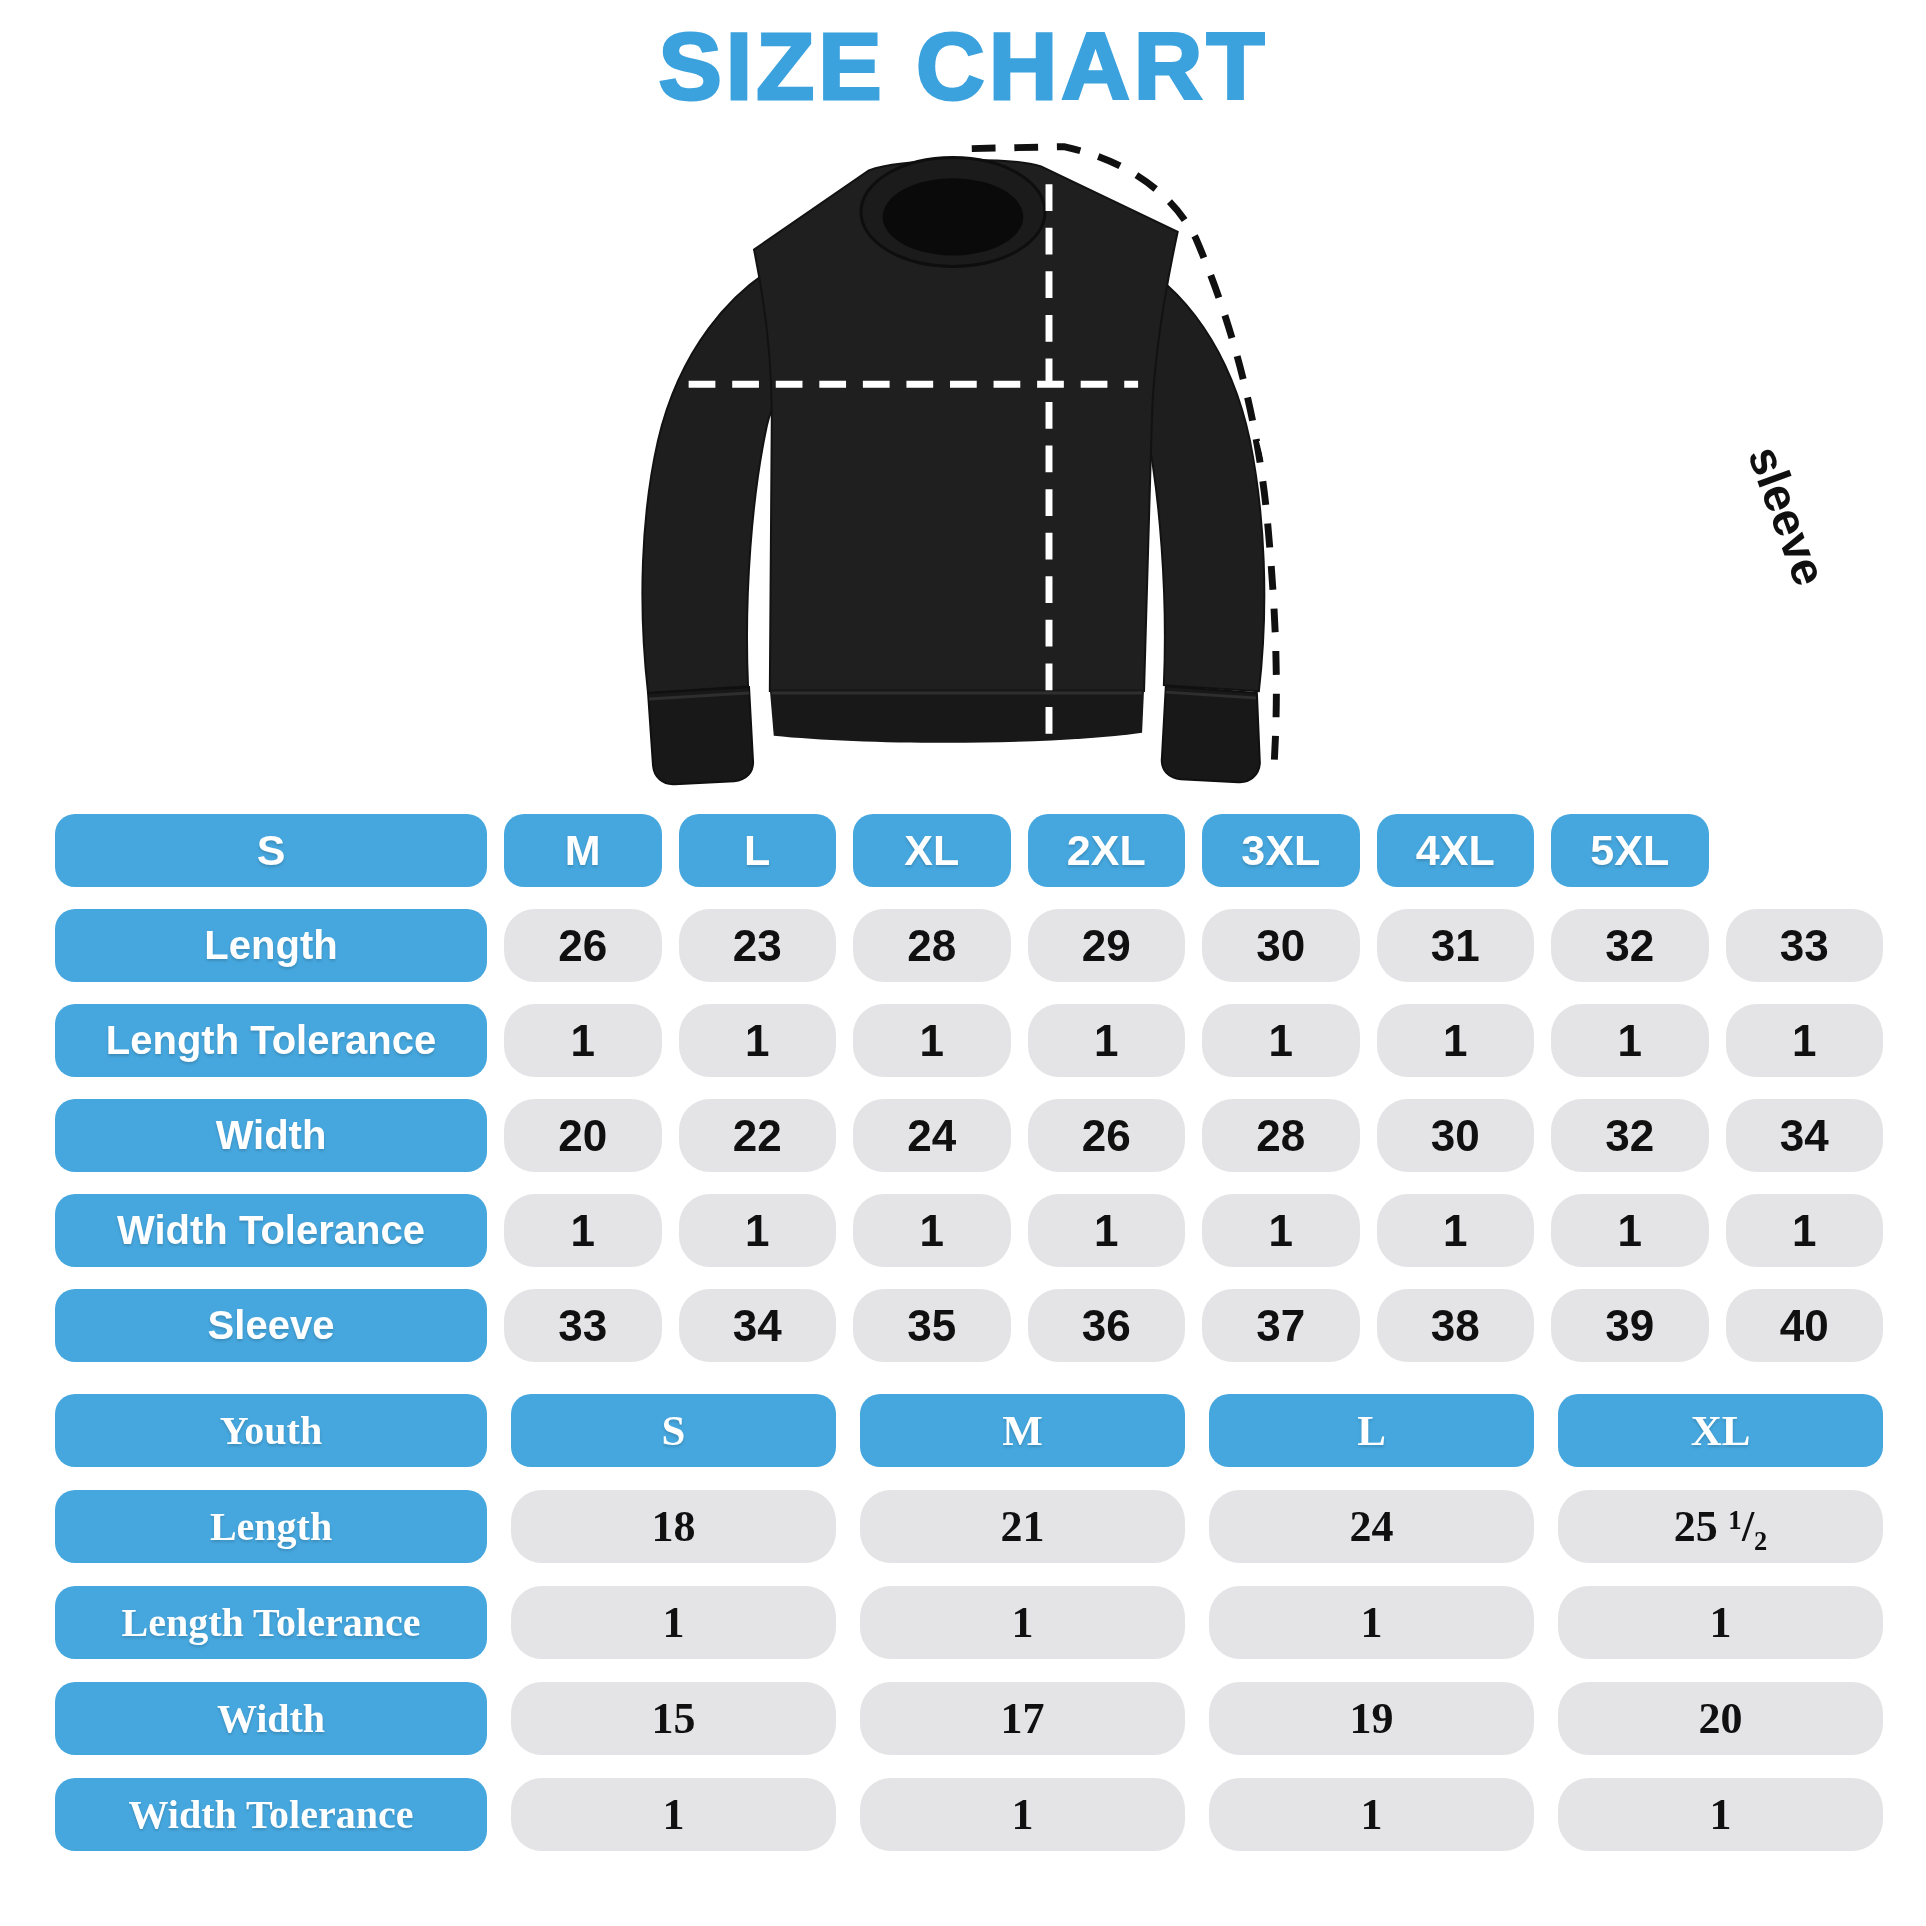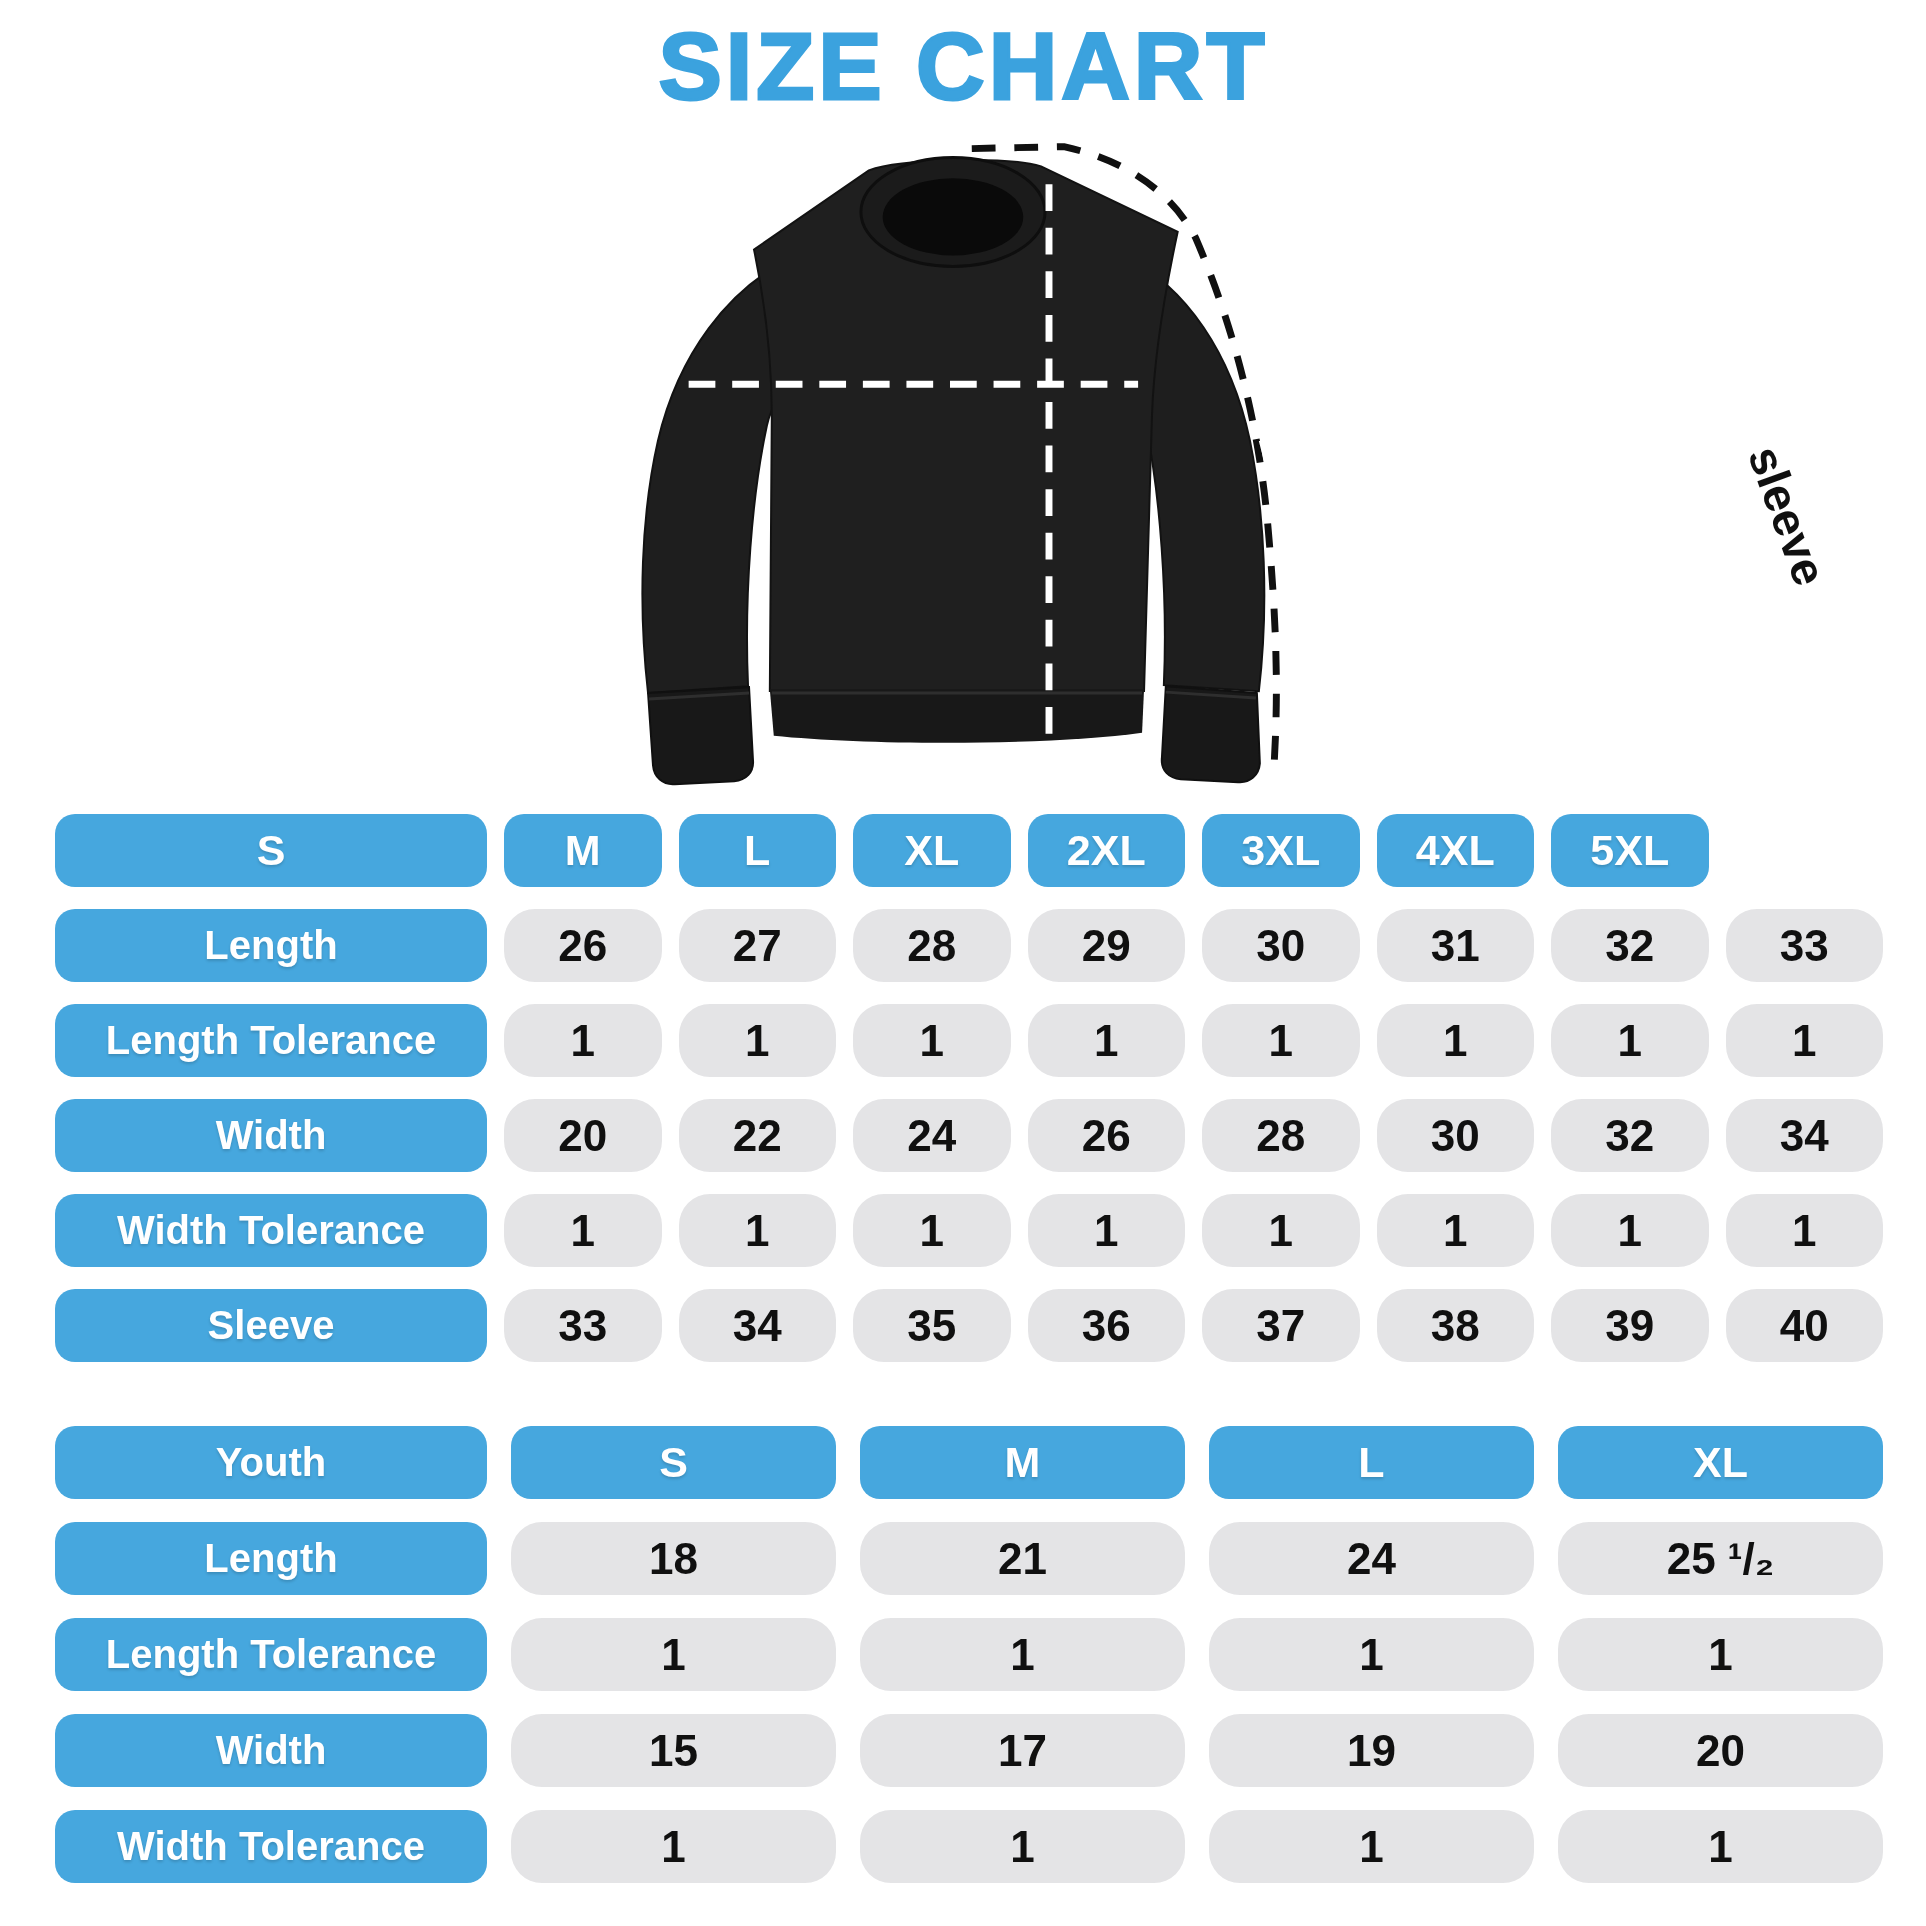--- a/index.html
+++ b/index.html
@@ -16,21 +16,21 @@
   .figure{position:absolute;left:554px;top:99px;width:792px;height:713px;}
   .figure svg{position:absolute;left:0;top:0;}
   .mlabel{position:absolute;font-weight:bold;font-size:47px;line-height:1;}
   .mlabel.w{left:705px;top:327px;color:#ffffff;}
   .mlabel.l{left:1113px;top:234px;color:#ffffff;transform:rotate(90deg);transform-origin:0 0;}
   .mlabel.s{left:1231px;top:341px;color:#101010;transform:rotate(70deg);transform-origin:0 0;}
 
   
   .tbl{position:absolute;left:55px;width:1828px;}
   .tbl.adult{top:814px;}
-  .tbl.youth{top:1426px;}
+  .tbl.youth{top:1394px;font-family:Liberation Serif, serif;}
   .row{display:grid;height:73px;margin-bottom:22px;}
   .adult .row{grid-template-columns:432px repeat(8,1fr);column-gap:17px;}
   .youth .row{grid-template-columns:432px repeat(4,1fr);column-gap:24px;margin-bottom:23px;}
   .pill{display:flex;align-items:center;justify-content:center;border-radius:20px;
         font-weight:bold;white-space:nowrap;}
   .pill.b{background:#46A7DE;color:#ffffff;font-size:43px;text-shadow:0 2px 3px rgba(0,0,0,.16);}
   .pill.b.lab{font-size:40px;}
   .pill.g{background:#E4E4E6;color:#101010;font-size:44px;border-radius:31px;}
 </style>
 </head>
@@ -84,21 +84,21 @@
       <div class="pill b">L</div>
       <div class="pill b">XL</div>
       <div class="pill b">2XL</div>
       <div class="pill b">3XL</div>
       <div class="pill b">4XL</div>
       <div class="pill b">5XL</div>
     </div>
     <div class="row">
       <div class="pill b lab">Length</div>
       <div class="pill g">26</div>
-      <div class="pill g">27</div>
+      <div class="pill g">23</div>
       <div class="pill g">28</div>
       <div class="pill g">29</div>
       <div class="pill g">30</div>
       <div class="pill g">31</div>
       <div class="pill g">32</div>
       <div class="pill g">33</div>
     </div>
     <div class="row">
       <div class="pill b lab">Length Tolerance</div>
       <div class="pill g">1</div>

